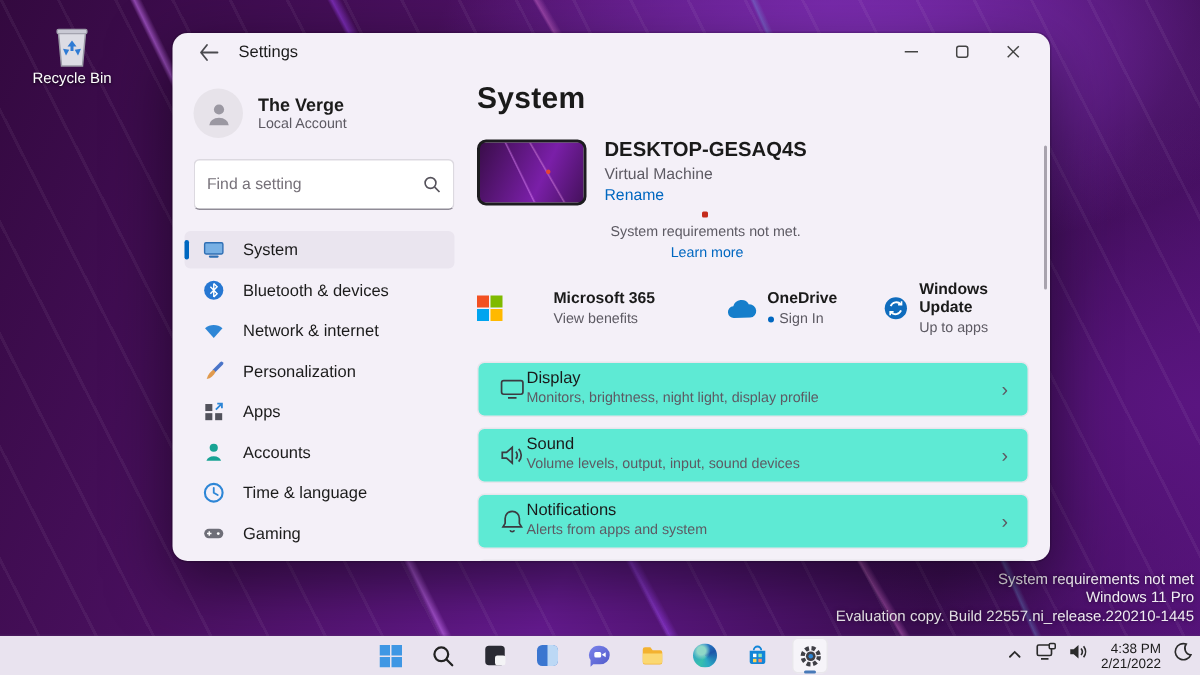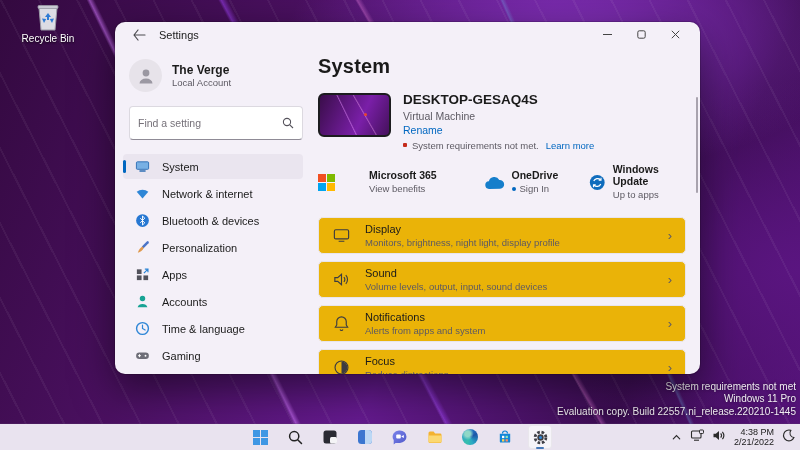--- a/index.html
+++ b/index.html
@@ -12,21 +12,21 @@
       linear-gradient(62deg, transparent 44%, rgba(150,60,230,.6) 44.3%, transparent 44.9%),
       linear-gradient(60deg, transparent 58%, rgba(255,140,240,.35) 58.2%, transparent 58.7%),
       linear-gradient(66deg, transparent 70%, rgba(120,200,255,.28) 70.2%, transparent 70.6%),
       repeating-linear-gradient(63deg, rgba(255,255,255,.05) 0 2px, transparent 2px 34px),
       radial-gradient(ellipse 60% 50% at 72% 8%, #7e2fb4 0%, transparent 60%),
       radial-gradient(ellipse 50% 60% at 100% 60%, #5a1580 0%, transparent 70%),
       linear-gradient(115deg, #33093f 0%, #4a1060 30%, #641a8e 55%, #3c0d52 80%, #55137a 100%);
   }
 
   
-  .recycle { position:absolute; left:18px; top:2px; width:60px; text-align:center; }
+  .recycle { position:absolute; left:18px; top:16px; width:60px; text-align:center; }
   .recycle .glyph { display:block; margin:0 auto; }
   .recycle .lbl { display:block; margin-top:1px; font-size:10px; color:#fff; text-shadow:0 1px 2px rgba(0,0,0,.8); }
 
   .watermark { position:absolute; right:4px; bottom:32px; text-align:right;
     color:rgba(255,255,255,.92); font-size:10px; line-height:12.5px; text-shadow:0 0 3px rgba(0,0,0,.5); }
 
   
   .win { position:absolute; left:115px; top:22px; width:585px; height:352px;
     background:#f4f0f8; border-radius:10px; box-shadow:0 14px 42px rgba(0,0,0,.5), 0 0 0 1px rgba(0,0,0,.15);
     display:flex; flex-direction:column; overflow:hidden; }
@@ -66,36 +66,36 @@
   .thumb { width:73px; height:44px; border-radius:6px; flex:0 0 auto; border:2px solid #1c1c1f;
     background:
       linear-gradient(64deg, transparent 40%, rgba(230,140,255,.5) 41%, transparent 42.5%),
       linear-gradient(60deg, transparent 60%, rgba(255,170,250,.4) 61%, transparent 62.5%),
       linear-gradient(115deg, #3a0d4a, #7a1fa8 60%, #45115c); position:relative; }
   .thumb .dot { position:absolute; right:22px; top:18px; width:3px; height:3px; border-radius:50%; background:#e8442f; }
   .devinfo { line-height:1; }
   .devname { font-size:13.5px; font-weight:bold; color:#1a1a1a; }
   .devtype { margin-top:4px; font-size:10.5px; color:#5d5a63; }
   .devrename { margin-top:4px; font-size:10.5px; color:#0067c0; }
-  .devwarn { margin-top:5px; display:flex; align-items:center; gap:5px; font-size:9.5px; color:#5d5a63; }
+  .devwarn { margin-top:5px; display:flex; align-items:center; gap:5px; font-size:9.5px; color:#5d5a63;flex-direction:column; }
   .reddot { width:4px; height:4px; background:#c42b1c; border-radius:1px; flex:0 0 auto; }
   .learn { color:#0067c0; margin-left:2px; }
 
   .quickrow { margin-top:13px; display:flex; align-items:center; }
   .quick { display:flex; align-items:center; gap:7px; }
   .quick .qt { font-size:10.5px; font-weight:bold; color:#1a1a1a; line-height:12px; }
   .quick .qs { font-size:9.5px; color:#5d5a63; line-height:12px; margin-top:2px; display:flex; align-items:center; gap:4px; }
   .bluedot { width:4px; height:4px; border-radius:50%; background:#0067c0; display:inline-block; }
   .q1 { width:188px;gap:34px; } .q2 { width:122px; }
   .ms-grid { width:17px; height:17px; display:grid; grid-template-columns:8px 8px; grid-template-rows:8px 8px; gap:1px; }
   .ms-grid i { display:block; }
 
   .cards { margin-top:16px; display:flex; flex-direction:column; gap:7px; }
-  .card { height:37px; background:#eab308; border:1px solid #e8e5ec; border-radius:5px;
-    display:flex; align-items:center; padding:0 13px; gap:14px; }
+  .card { height:37px; background:#5eead4; border:1px solid #e8e5ec; border-radius:5px;
+    display:flex; align-items:center; padding:0 13px; }
   .card .ct { font-size:11px; color:#1a1a1a; line-height:13px; }
   .card .cs { font-size:9.5px; color:#5d5a63; line-height:12px; margin-top:1px; }
   .card .chev { margin-left:auto; color:#5d5a63; font-size:13px; }
 
   .vscroll { position:absolute; right:2px; top:50px; width:2px; height:96px; border-radius:2px; background:#a8a3ae; }
 
   
   .taskbar { position:absolute; left:0; bottom:0; width:800px; height:26px; background:#e9e3ef;
     box-shadow:0 -1px 0 rgba(90,60,110,.25); }
   .tb-center { position:absolute; left:50%; top:0; transform:translateX(-50%); height:26px;
@@ -187,30 +187,30 @@
         <div class="nav">
           <div class="nav-item selected">
             <svg class="nicon" viewBox="0 0 16 16">
                 <rect x="1.5" y="3" width="13" height="8" rx="1" fill="#78b0e4" stroke="#2f6fb4" stroke-width="1"></rect>
                 <rect x="4.5" y="12" width="7" height="1.6" rx=".8" fill="#2f6fb4"></rect>
               </svg>
             <span class="nlabel">System</span>
           </div>
           <div class="nav-item">
             <svg class="nicon" viewBox="0 0 16 16">
-                <path d="M1.8 6.2 A9.5 9.5 0 0 1 14.2 6.2 L8 13.2 Z" fill="#2e86d6"></path>
-              </svg>
-            <span class="nlabel">Network &amp; internet</span>
-          </div>
-          <div class="nav-item">
-            <svg class="nicon" viewBox="0 0 16 16">
                 <circle cx="8" cy="8" r="6.8" fill="#2677d2"></circle>
                 <path d="M8 3.2 L10.4 5.5 L5.6 10.5 M8 12.8 L10.4 10.5 L5.6 5.5 M8 3.2 V12.8" stroke="#fff" stroke-width="1" fill="none"></path>
               </svg>
             <span class="nlabel">Bluetooth &amp; devices</span>
+          </div>
+          <div class="nav-item">
+            <svg class="nicon" viewBox="0 0 16 16">
+                <path d="M1.8 6.2 A9.5 9.5 0 0 1 14.2 6.2 L8 13.2 Z" fill="#2e86d6"></path>
+              </svg>
+            <span class="nlabel">Network &amp; internet</span>
           </div>
           <div class="nav-item">
             <svg class="nicon" viewBox="0 0 16 16">
                 <path d="M13.5 2.5 L8.5 7.5" stroke="#4a74c8" stroke-width="2.6" stroke-linecap="round"></path>
                 <path d="M8 7 C6 8 4 10 3 13.5 C6 13 8 11 9.3 8.5 Z" fill="#e09a4e"></path>
               </svg>
             <span class="nlabel">Personalization</span>
           </div>
           <div class="nav-item">
             <svg class="nicon" viewBox="0 0 16 16">

